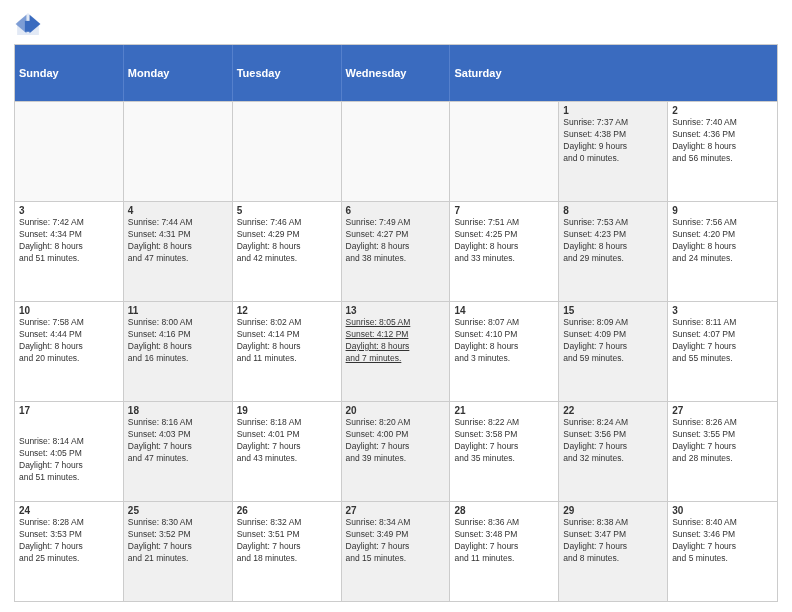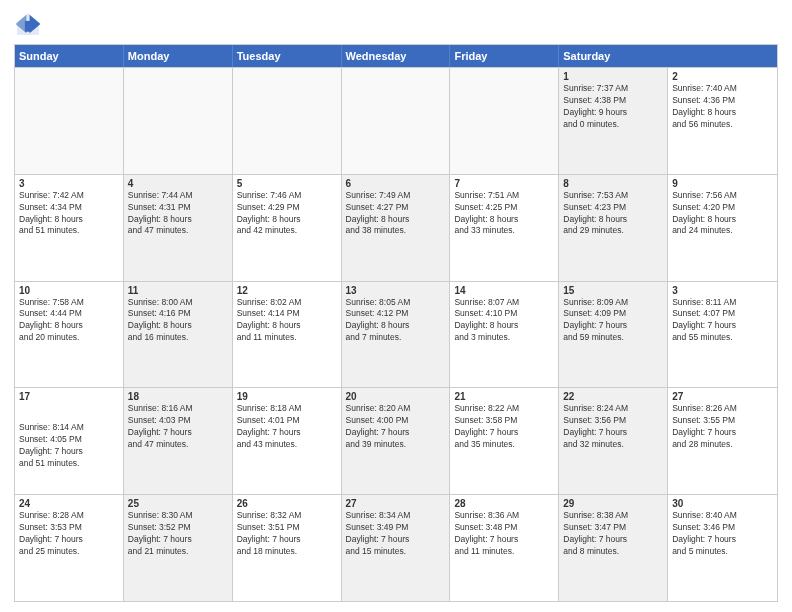--- a/index.html
+++ b/index.html
@@ -61,21 +61,21 @@
     }
     .cal-header {
       display: grid;
       grid-template-columns: repeat(7, 1fr);
       background: #3a6bbf;
     }
     .cal-header-cell {
       color: #fff;
       font-size: 11px;
       font-weight: bold;
-      padding: 5px 4px;
+      padding: 22px 4px;
       text-align: left;
       border-right: 1px solid #5580cc;
     }
     .cal-header-cell:last-child { border-right: none; }
     .cal-body {
       flex: 1;
       display: flex;
       flex-direction: column;
     }
     .cal-row {
@@ -125,21 +125,20 @@
       <div class="location"></div>
     </div>
   </div>
 
   <div class="calendar">
     <div class="cal-header">
     <div class="cal-header-cell">Sunday</div>
         <div class="cal-header-cell">Monday</div>
         <div class="cal-header-cell">Tuesday</div>
         <div class="cal-header-cell">Wednesday</div>
-        <div class="cal-header-cell">Friday</div>
         <div class="cal-header-cell">Saturday</div>
       </div>
     <div class="cal-body">
     <div class="cal-row">
           <div class="cal-cell empty"></div>
           <div class="cal-cell empty"></div>
           <div class="cal-cell empty"></div>
           <div class="cal-cell empty"></div>
           <div class="cal-cell empty"></div>
           <div class="cal-cell shaded">
@@ -225,21 +224,21 @@
           </div>
           <div class="cal-cell">
             <span class="day-num">12</span>
             <div class="cell-detail" style="white-space: pre-line;">Sunrise: 8:02 AM
 Sunset: 4:14 PM
 Daylight: 8 hours
 and 11 minutes.</div>
           </div>
           <div class="cal-cell shaded">
             <span class="day-num">13</span>
-            <div class="cell-detail" style="white-space: pre-line;">Sunrise: 8:05 AM
+            <div class="cell-detail" style="white-space: pre-line; text-decoration: underline;">Sunrise: 8:05 AM
 Sunset: 4:12 PM
 Daylight: 8 hours
 and 7 minutes.</div>
           </div>
           <div class="cal-cell">
             <span class="day-num">14</span>
             <div class="cell-detail" style="white-space: pre-line;">Sunrise: 8:07 AM
 Sunset: 4:10 PM
 Daylight: 8 hours
 and 3 minutes.</div>

